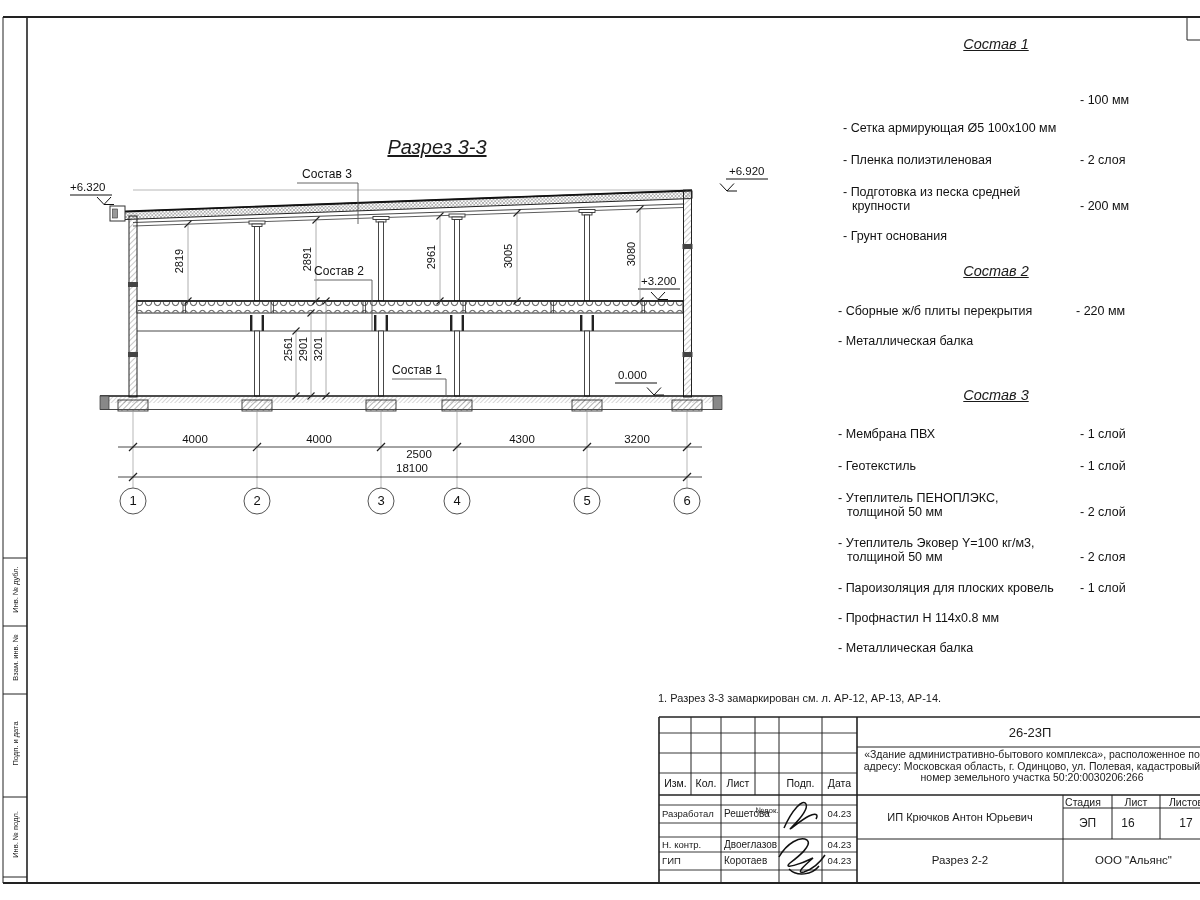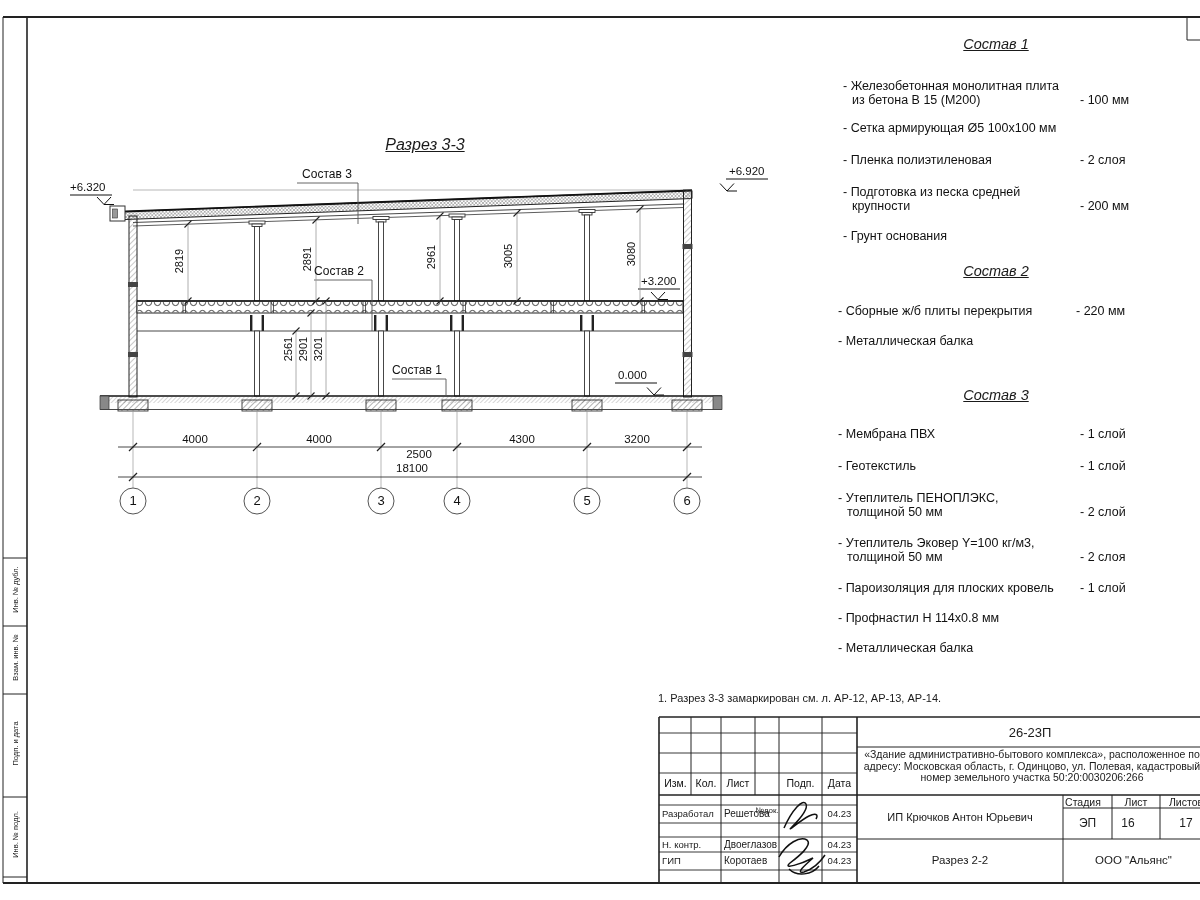--- a/index.html
+++ b/index.html
@@ -245,21 +245,21 @@
     <line x1="1063" y1="808" x2="1200" y2="808" stroke-width="1"></line>
     <line x1="857" y1="839" x2="1200" y2="839" stroke-width="1"></line>
   </g>
 
   <g fill="none" stroke="#111" stroke-width="1.5">
     <path d="M784,828 C792,810 803,798 806,804 C809,810 796,823 791,828 C787,832 801,820 809,816 C815,813 819,814 816,819"></path>
     <path d="M779,857 C787,843 800,836 807,840 C813,845 798,857 790,863 C782,870 801,864 813,858 C804,866 795,874 804,872 C813,869 821,861 825,855 M789,869 C797,877 812,875 819,866"></path>
   </g>
 </svg>
 
-<span class="t it c" style="left:350px;top:136px;width:150px;font-size:16px;">Разрез 3-3</span>
+<span class="t it c" style="left:362px;top:136px;width:150px;font-size:20px;">Разрез 3-3</span>
 
 <span class="t callout c" style="left:297px;top:167px;width:60px;">Состав 3</span>
 <span class="t callout c" style="left:309px;top:264px;width:60px;">Состав 2</span>
 <span class="t callout c" style="left:387px;top:363px;width:60px;">Состав 1</span>
 
 <span class="t elev" style="left:70px;top:181px;">+6.320</span>
 <span class="t elev" style="left:729px;top:165px;">+6.920</span>
 <span class="t elev" style="left:641px;top:275px;">+3.200</span>
 <span class="t elev" style="left:618px;top:369px;">0.000</span>
 
@@ -280,24 +280,20 @@
 <span class="t dim c" style="left:382px;top:462px;width:60px;">18100</span>
 
 <span class="t axisnum c" style="left:120px;top:493px;width:26px;">1</span>
 <span class="t axisnum c" style="left:244px;top:493px;width:26px;">2</span>
 <span class="t axisnum c" style="left:368px;top:493px;width:26px;">3</span>
 <span class="t axisnum c" style="left:444px;top:493px;width:26px;">4</span>
 <span class="t axisnum c" style="left:574px;top:493px;width:26px;">5</span>
 <span class="t axisnum c" style="left:674px;top:493px;width:26px;">6</span>
 
 <span class="t it c" style="left:936px;top:36px;width:120px;font-size:14.5px;">Состав 1</span>
-<div class="t li" style="left:843px;top:79px;width:240px;">
-  <span style="display:block;">- Железобетонная монолитная плита</span>
-  <span style="display:block;padding-left:9px;">из бетона В 15 (М200)</span>
-</div>
 <span class="t li" style="left:1080px;top:93px;">- 100 мм</span>
 <span class="t li" style="left:843px;top:121px;">- Сетка армирующая Ø5 100х100 мм</span>
 <span class="t li" style="left:843px;top:153px;">- Пленка полиэтиленовая</span>
 <span class="t li" style="left:1080px;top:153px;">- 2 слоя</span>
 <div class="t li" style="left:843px;top:185px;width:240px;">
   <span style="display:block;">- Подготовка из песка средней</span>
   <span style="display:block;padding-left:9px;">крупности</span>
 </div>
 <span class="t li" style="left:1080px;top:199px;">- 200 мм</span>
 <span class="t li" style="left:843px;top:229px;">- Грунт основания</span>

